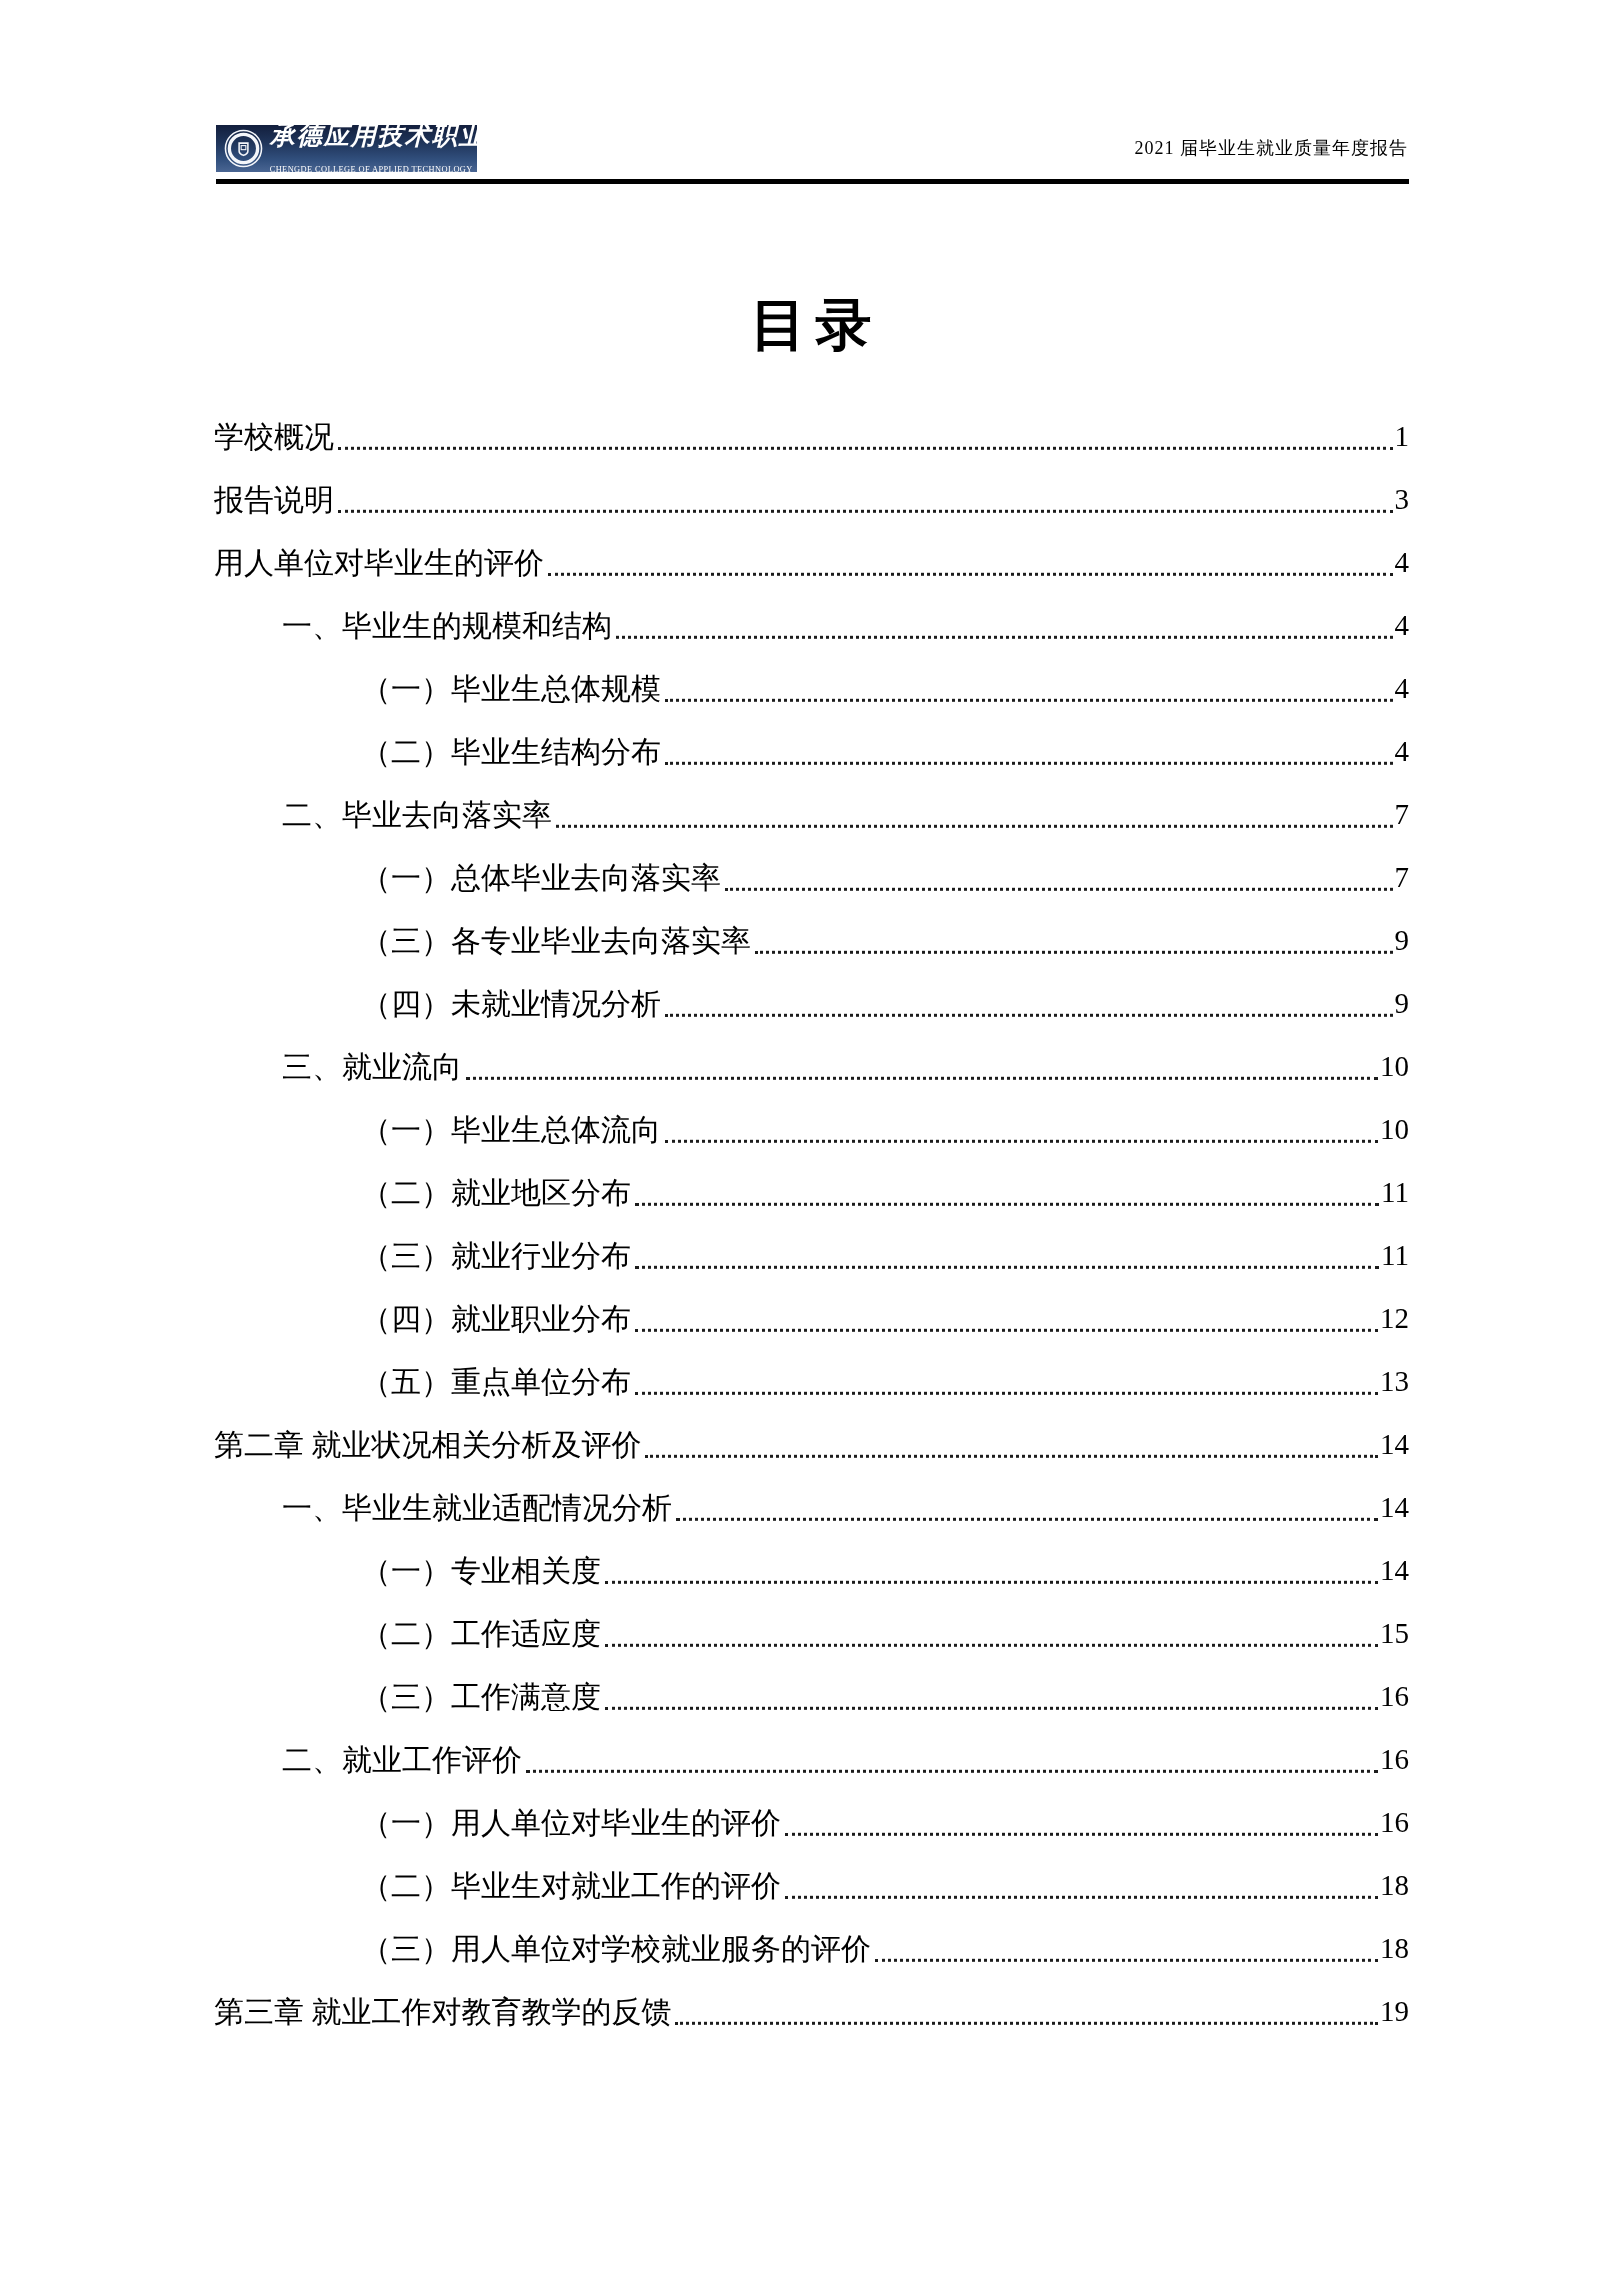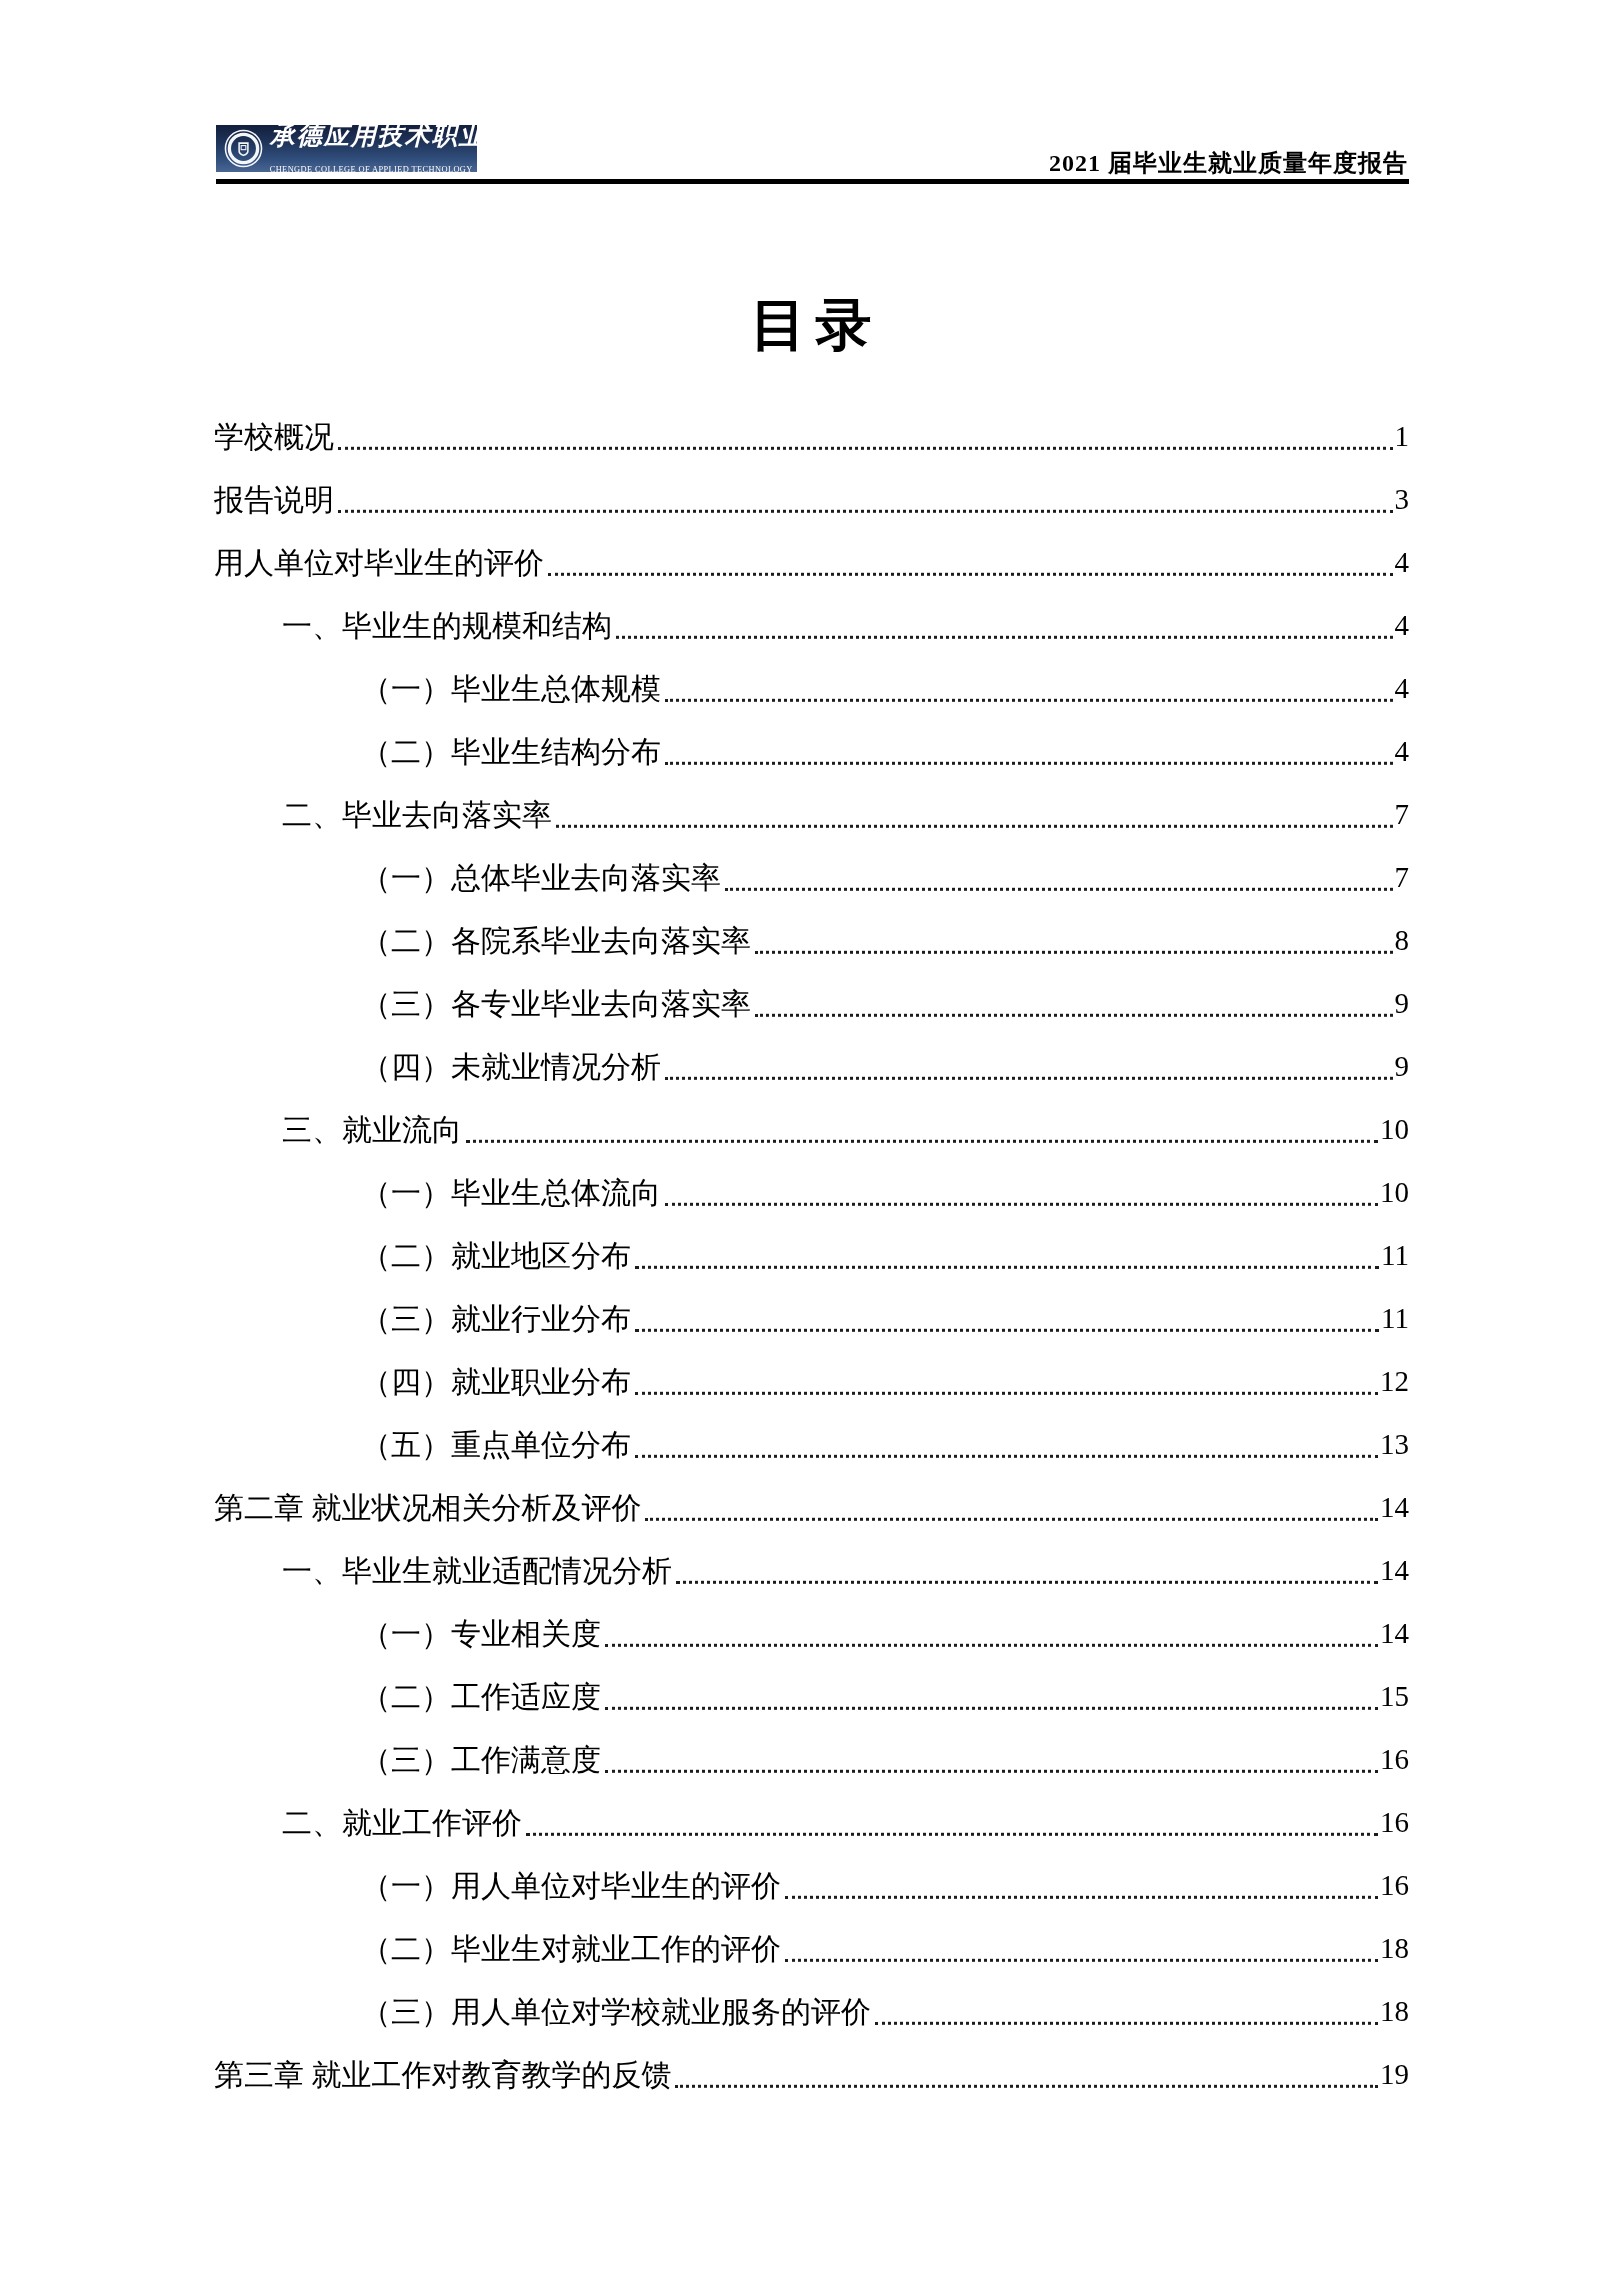--- a/index.html
+++ b/index.html
@@ -27,22 +27,22 @@
   .logo-cn {
     font-size:25px; font-weight:bold; line-height:1.05;
     letter-spacing:2px; white-space:nowrap;
     font-style:italic;
   }
   .logo-en {
     font-size:8.4px; line-height:1.1; letter-spacing:0.4px;
     white-space:nowrap; margin-top:16px; font-style:normal;
   }
   .header-title {
-    position:absolute; top:147px; right:214px;
-    font-size:24px; font-weight:bold; letter-spacing:1px;
+    position:absolute; top:136px; right:214px;
+    font-size:18px; font-weight:normal; letter-spacing:1px;
     white-space:nowrap;
   }
   .header-rule {
     position:absolute; left:216px; top:179px;
     width:1193px; height:4.9px; background:#000;
   }
 
   
   .toc-title {
     position:absolute; top:288px; left:0; width:100%;
@@ -133,25 +133,20 @@
       <span class="toc-label">二、毕业去向落实率</span>
       <span class="toc-leader"></span>
       <span class="toc-page">7</span>
     </div>
       <div class="toc-row lvl-2">
       <span class="toc-label">（一）总体毕业去向落实率</span>
       <span class="toc-leader"></span>
       <span class="toc-page">7</span>
     </div>
       <div class="toc-row lvl-2">
-      <span class="toc-label">（二）各院系毕业去向落实率</span>
-      <span class="toc-leader"></span>
-      <span class="toc-page">8</span>
-    </div>
-      <div class="toc-row lvl-2">
       <span class="toc-label">（三）各专业毕业去向落实率</span>
       <span class="toc-leader"></span>
       <span class="toc-page">9</span>
     </div>
       <div class="toc-row lvl-2">
       <span class="toc-label">（四）未就业情况分析</span>
       <span class="toc-leader"></span>
       <span class="toc-page">9</span>
     </div>
       <div class="toc-row lvl-1">

